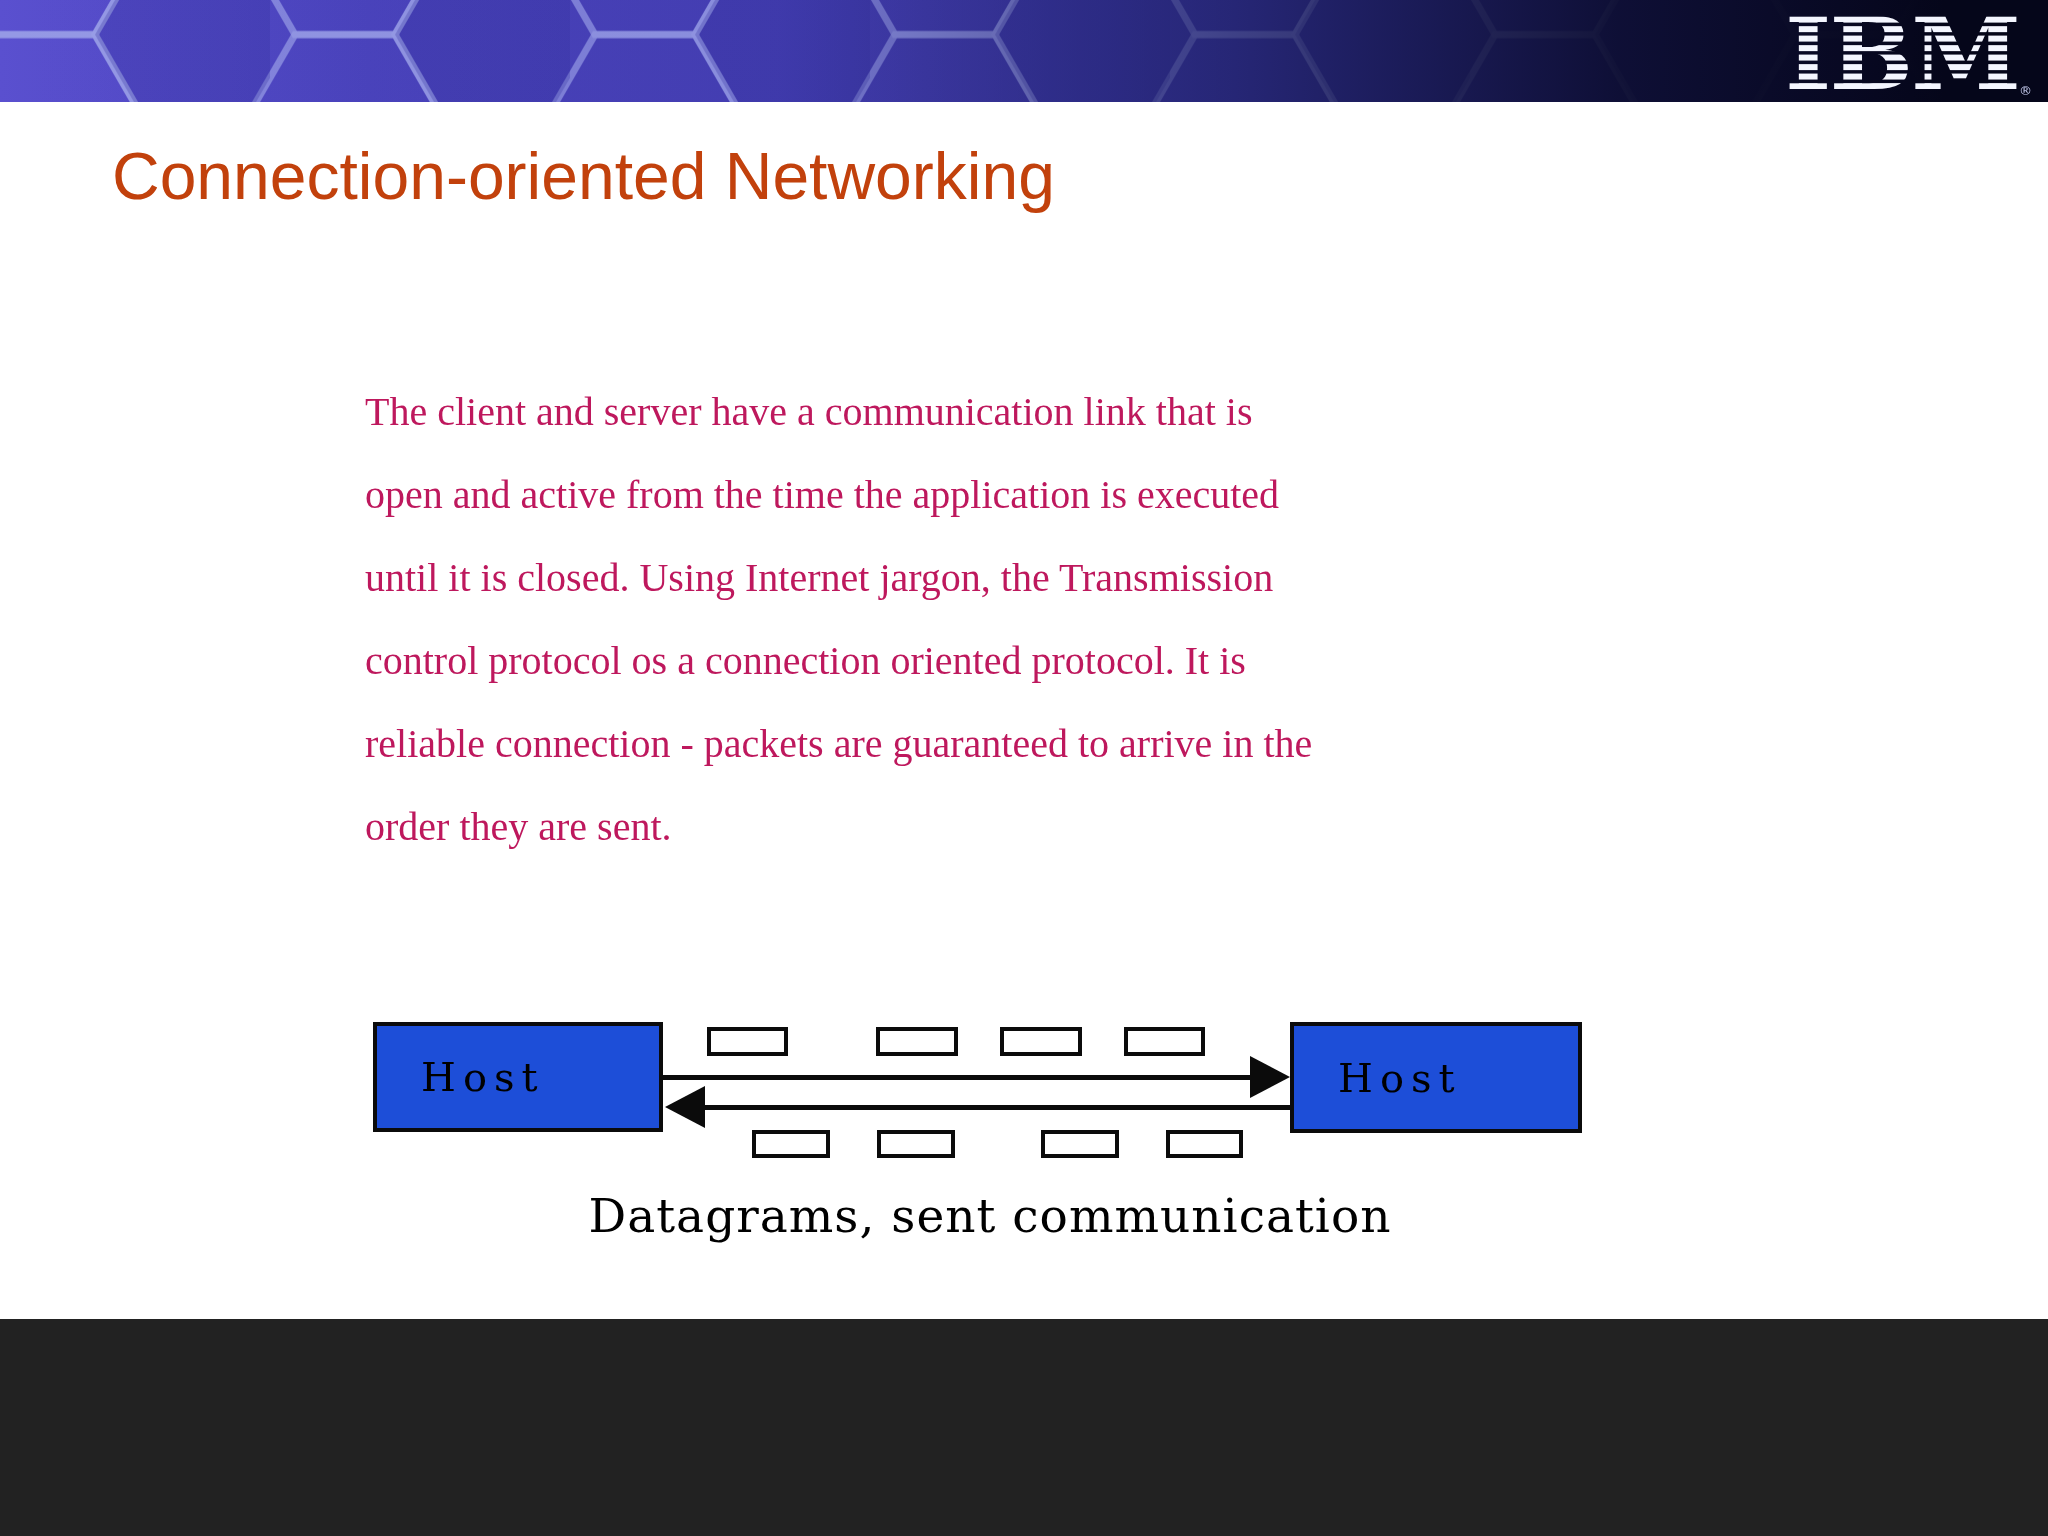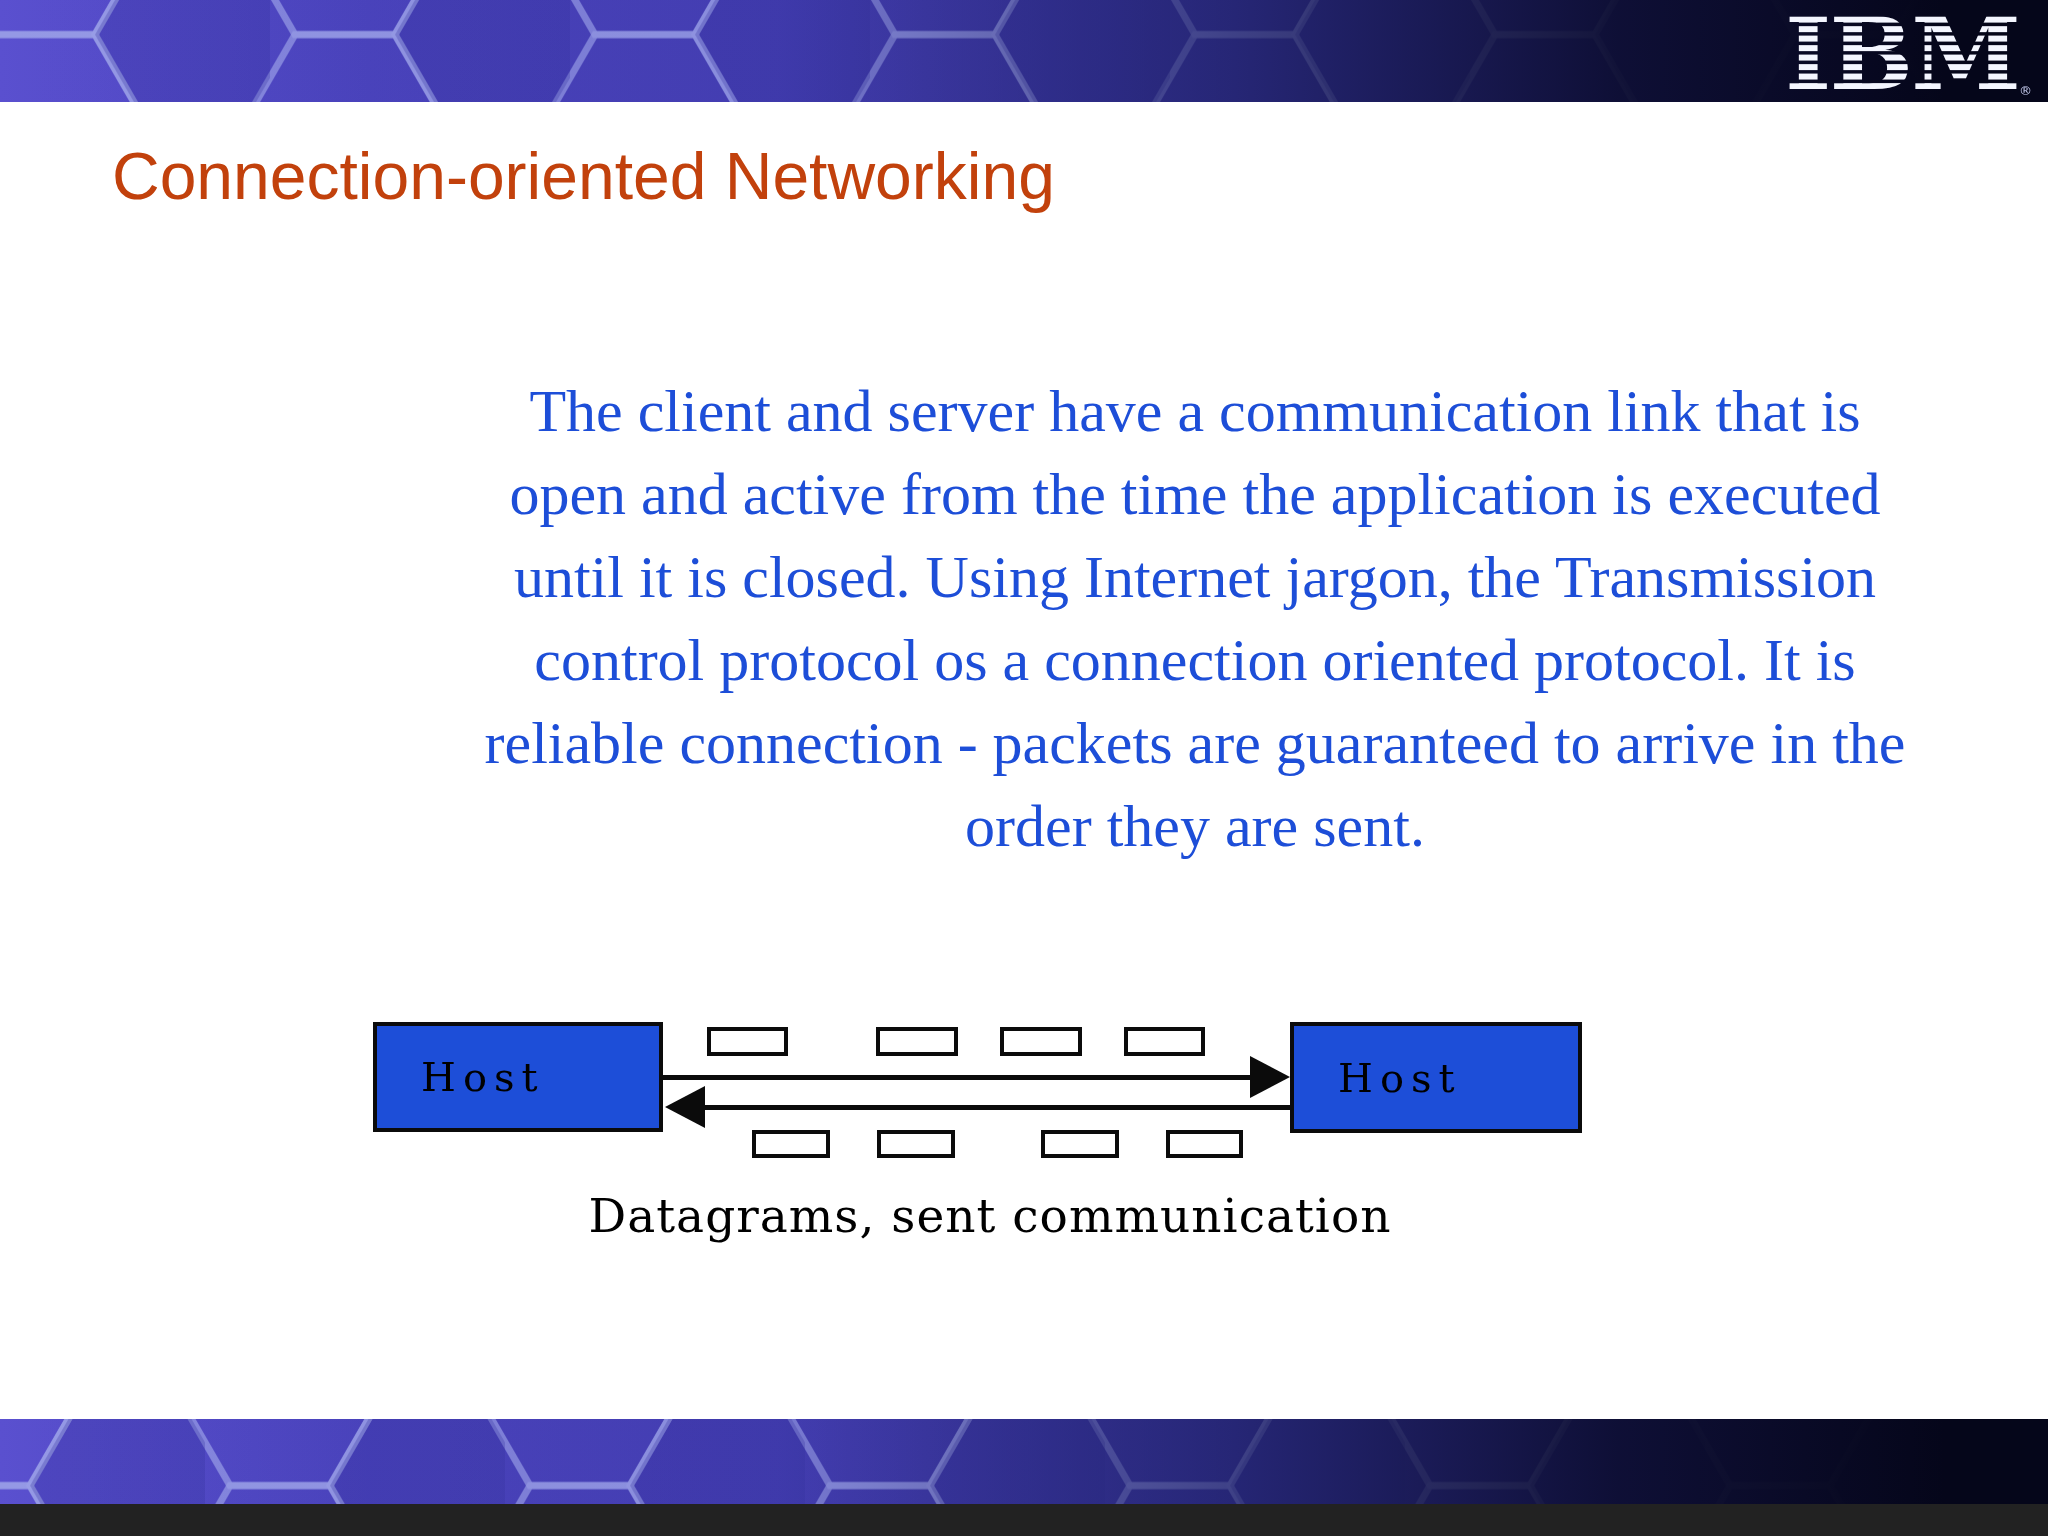--- a/index.html
+++ b/index.html
@@ -1,18 +1,18 @@
 <!DOCTYPE html>
 <html><head>
 <meta charset="utf-8">
 <style>
   html,body{margin:0;padding:0;background:#222;}
   #page-root{
     position:relative;
-    width:2048px;height:1504px;
+    width:2048px;height:1319px;
     background:#ffffff;
     overflow:hidden;
     font-family:"Liberation Serif", serif;
   }
 
   
   .banner{
     position:absolute;left:0;width:2048px;
     background:linear-gradient(90deg,#5a50cf 0%,#4a43bc 18%,#423cae 45%,#3c37a6 60%);
     overflow:hidden;
@@ -38,23 +38,22 @@
     position:absolute;left:112px;top:138px;
     font-family:"Liberation Sans", sans-serif;
     font-size:66px;font-weight:400;color:#c2410c;
     letter-spacing:0px;white-space:nowrap;
   }
 
   
   #body-text{
     position:absolute;left:365px;top:370px;width:1660px;
     font-family:"Liberation Serif", serif;
-    font-size:60px;line-height:83px;color:#1d4ed8;
+    font-size:40px;line-height:83px;color:#be185d;
     white-space:pre-line;
-    text-align:center;
   }
 
   
   .hostbox{
     position:absolute;
     border:4px solid #0b0b0b;background:#1d4ed8;
     box-sizing:border-box;
   }
   .hostbox .hostlabel{
     position:absolute;left:44px;top:50%;transform:translateY(-50%);

